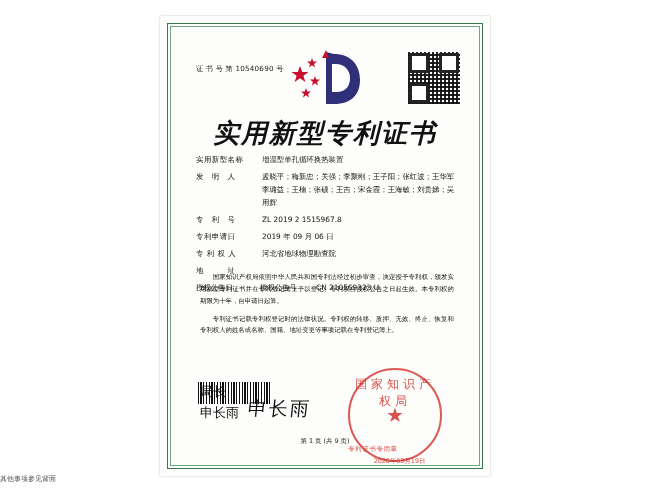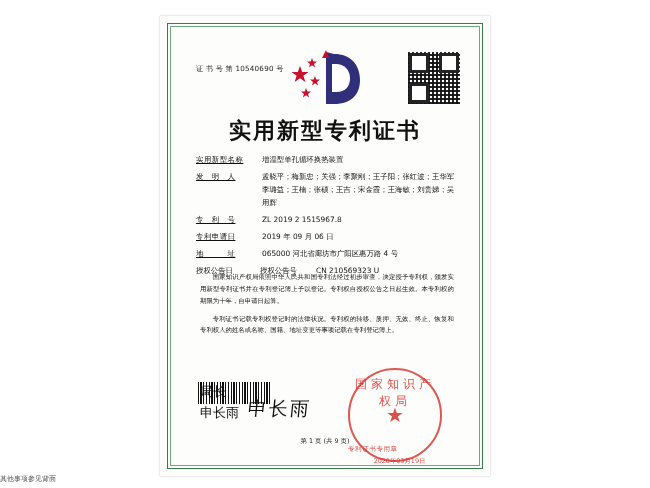--- a/index.html
+++ b/index.html
@@ -104,43 +104,43 @@
     height: 60px;
   }
   .title {
     position: absolute;
     left: 0;
     right: 0;
     top: 86px;
     text-align: center;
     font-family: "DejaVu Serif", "Liberation Serif", serif;
     font-weight: bold;
-    font-size: 22px;
+    font-size: 26px;
     letter-spacing: 2px;
     color: #111;
+    font-style: italic;
   }
   .fields {
     position: absolute;
     left: 22px;
     right: 18px;
     top: 124px;
     font-size: 7.4px;
     line-height: 1.75;
     color: #111;
   }
   .row {
     display: flex;
     align-items: flex-start;
     margin-bottom: 4px;
   }
   .row-label {
     flex: 0 0 64px;
     letter-spacing: 0.5px;
     white-space: nowrap;
-    text-decoration: underline;
   }
   .row-value {
     flex: 1 1 auto;
     padding-left: 2px;
   }
   .row-value .line2 {
     display: block;
   }
   .row-inline {
     display: flex;
@@ -327,22 +327,25 @@
         </div>
         <div class="row">
           <div class="row-label">专　利　号</div>
           <div class="row-value">ZL 2019 2 1515967.8</div>
         </div>
         <div class="row">
           <div class="row-label">专利申请日</div>
           <div class="row-value">2019 年 09 月 06 日</div>
         </div>
         <div class="row">
+          <div class="row-label">专 利 权 人</div>
+          <div class="row-value">河北省地球物理勘查院</div>
+        </div>
+        <div class="row">
           <div class="row-label">地　　　址</div>
-          <div class="row-value">065000  河北省廊坊市广阳区惠万路 4 号</div>
         </div>
         <div class="row-inline">
           <div class="seg-label">授权公告日</div>
           <div class="seg-label2">授权公告号</div>
           <div class="seg-val2">CN 210569323 U</div>
         </div>
       </div>
 
       <div class="paras">
         <p>国家知识产权局依照中华人民共和国专利法经过初步审查，决定授予专利权，颁发实用新型专利证书并在专利登记簿上予以登记。专利权自授权公告之日起生效。本专利权的期限为十年，自申请日起算。</p>

